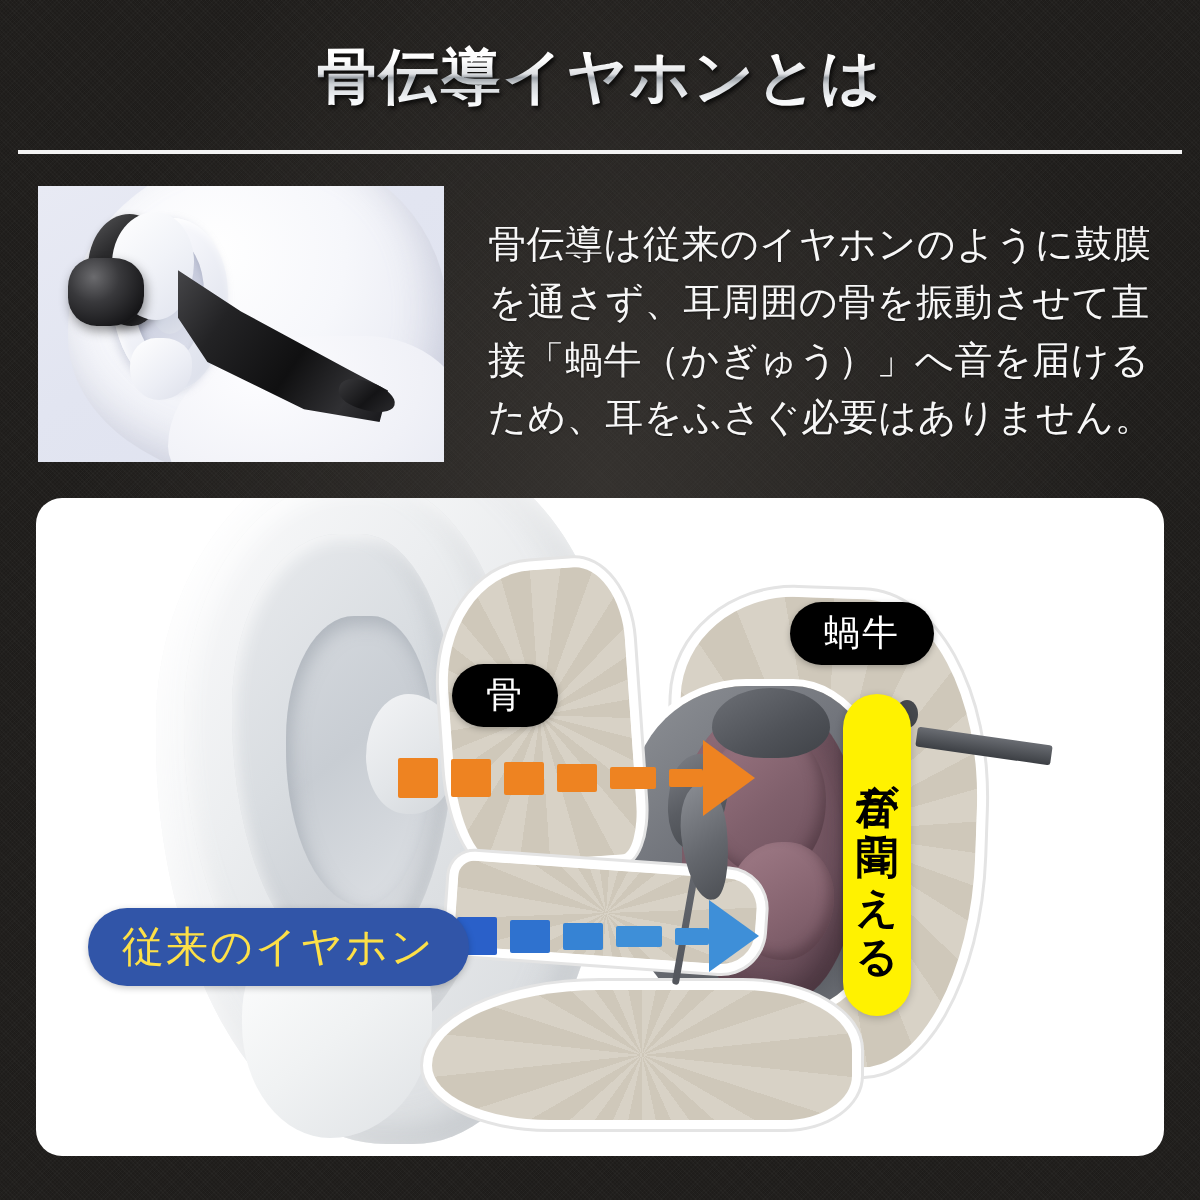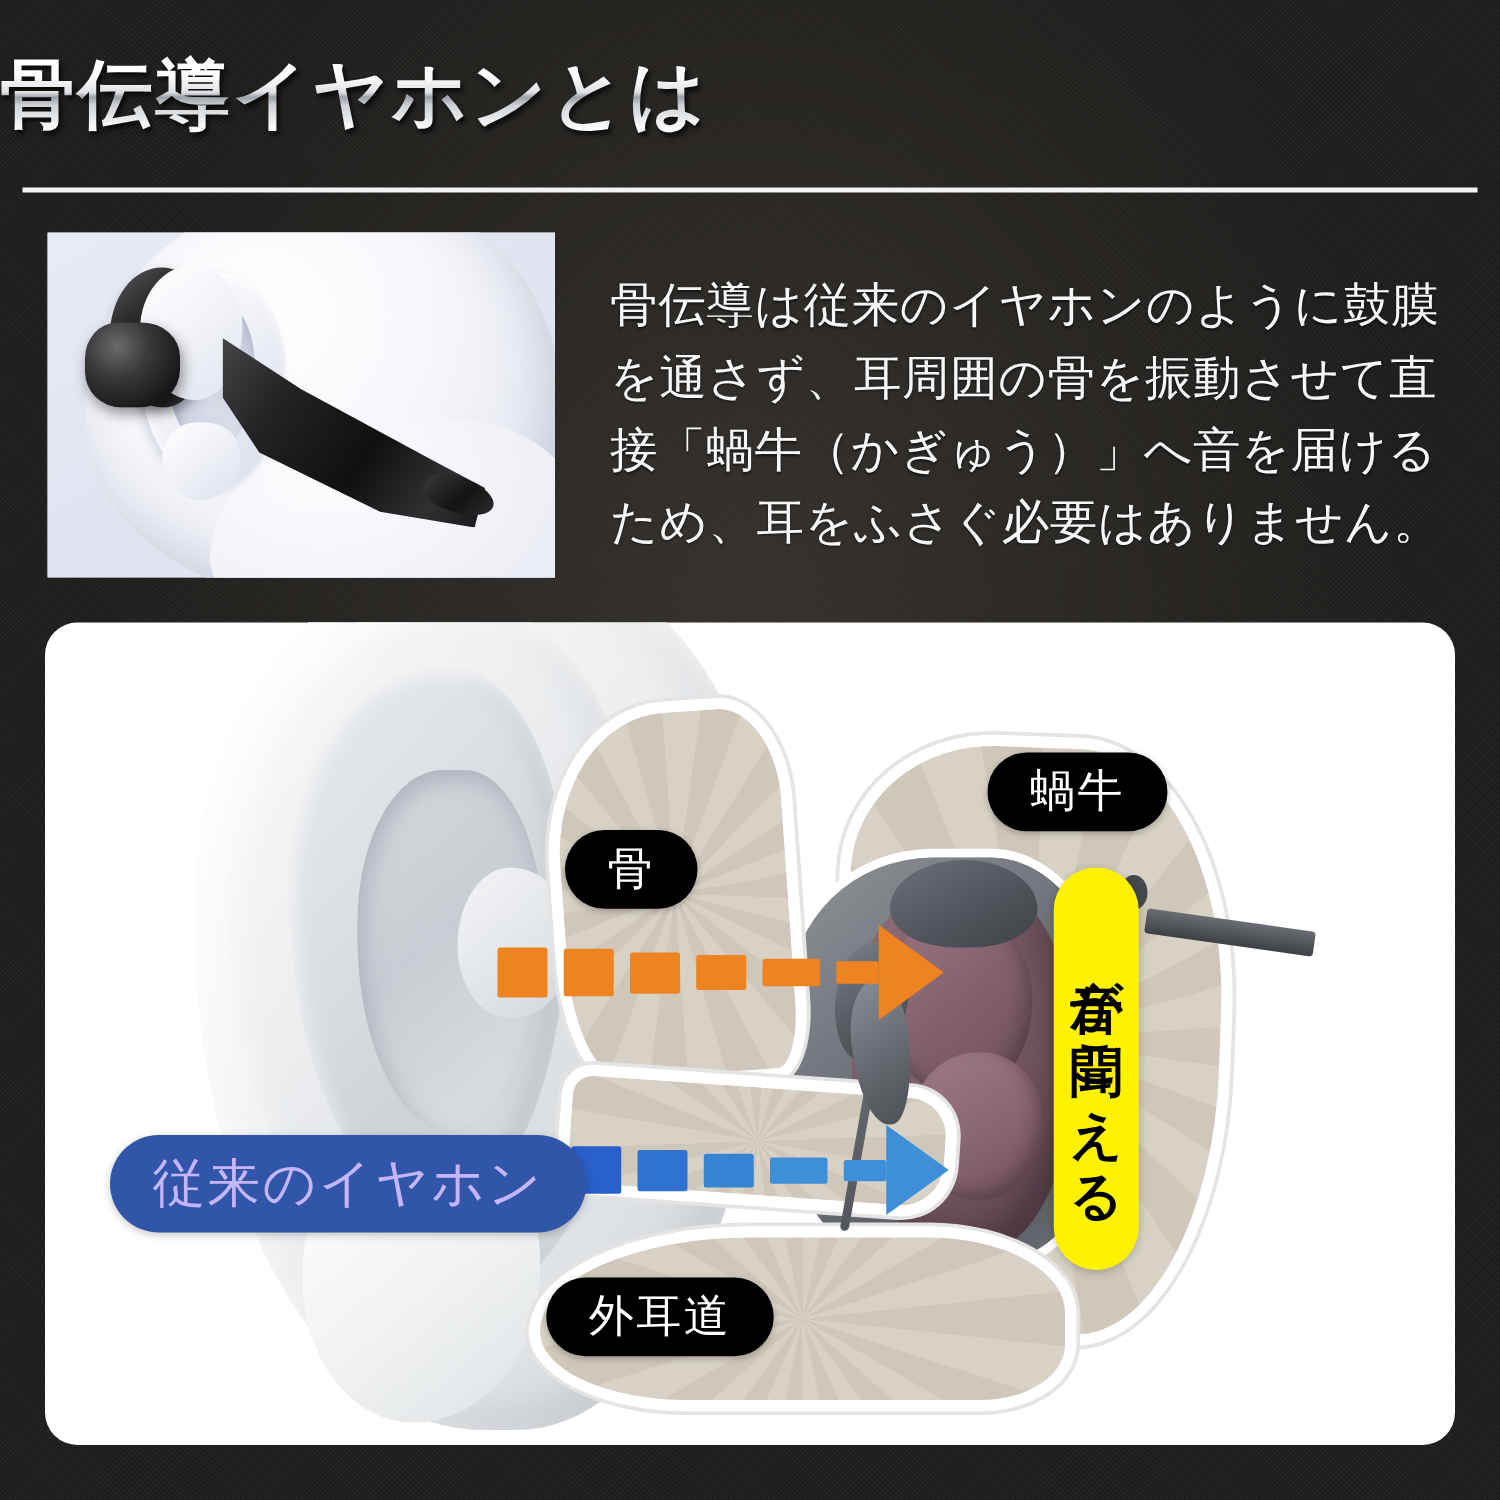--- a/index.html
+++ b/index.html
@@ -25,21 +25,21 @@
       repeating-linear-gradient(-45deg, rgba(255,255,255,0.014) 0px, rgba(255,255,255,0.014) 1px, rgba(0,0,0,0.018) 1px, rgba(0,0,0,0.018) 3px);
     overflow: hidden;
   }
 
   
   .page-title {
     position: absolute;
     left: 0;
     top: 44px;
     width: 1200px;
-    text-align: left;
+    text-align: center;
     font-size: 60px;
     font-weight: bold;
     letter-spacing: 2px;
     line-height: 1.08;
     background: linear-gradient(180deg,
         #ffffff 0%,
         #fdfdfd 26%,
         #dfe1e4 46%,
         #9aa0a6 52%,
         #ced2d6 62%,
@@ -487,21 +487,21 @@
     left: 152px; top: 731px;
     background: #b1551f;
     color: #fdf2e6;
     font-size: 42px;
     padding: 11px 42px;
     box-shadow: 0 2px 7px rgba(0,0,0,0.22);
   }
   #label-conventional {
     left: 88px; top: 908px;
     background: #3155a8;
-    color: #c4b5fd;
+    color: #fde047;
     font-size: 42px;
     padding: 11px 34px;
     box-shadow: 0 2px 7px rgba(0,0,0,0.22);
   }
   #label-bone { left: 452px; top: 664px; }
   #label-cochlea { left: 790px; top: 602px; }
   #label-ear-canal { left: 437px; top: 1022px; }
   #label-eardrum { left: 613px; top: 1066px; }
 
   #label-sound-heard {
@@ -600,18 +600,17 @@
     <div class="arrowhead"></div>
   </div>
 
 
   <div class="pill" id="label-conventional">従来のイヤホン</div>
 
   <div class="pill pill-dark" id="label-bone">骨</div>
 
   <div class="pill pill-dark" id="label-cochlea">蝸牛</div>
 
-  <div class="pill pill-dark" id="label-ear-canal">外耳道</div>
 
 
   <div id="label-sound-heard">音が聞こえる</div>
 
 </div>
 
 </body></html>

